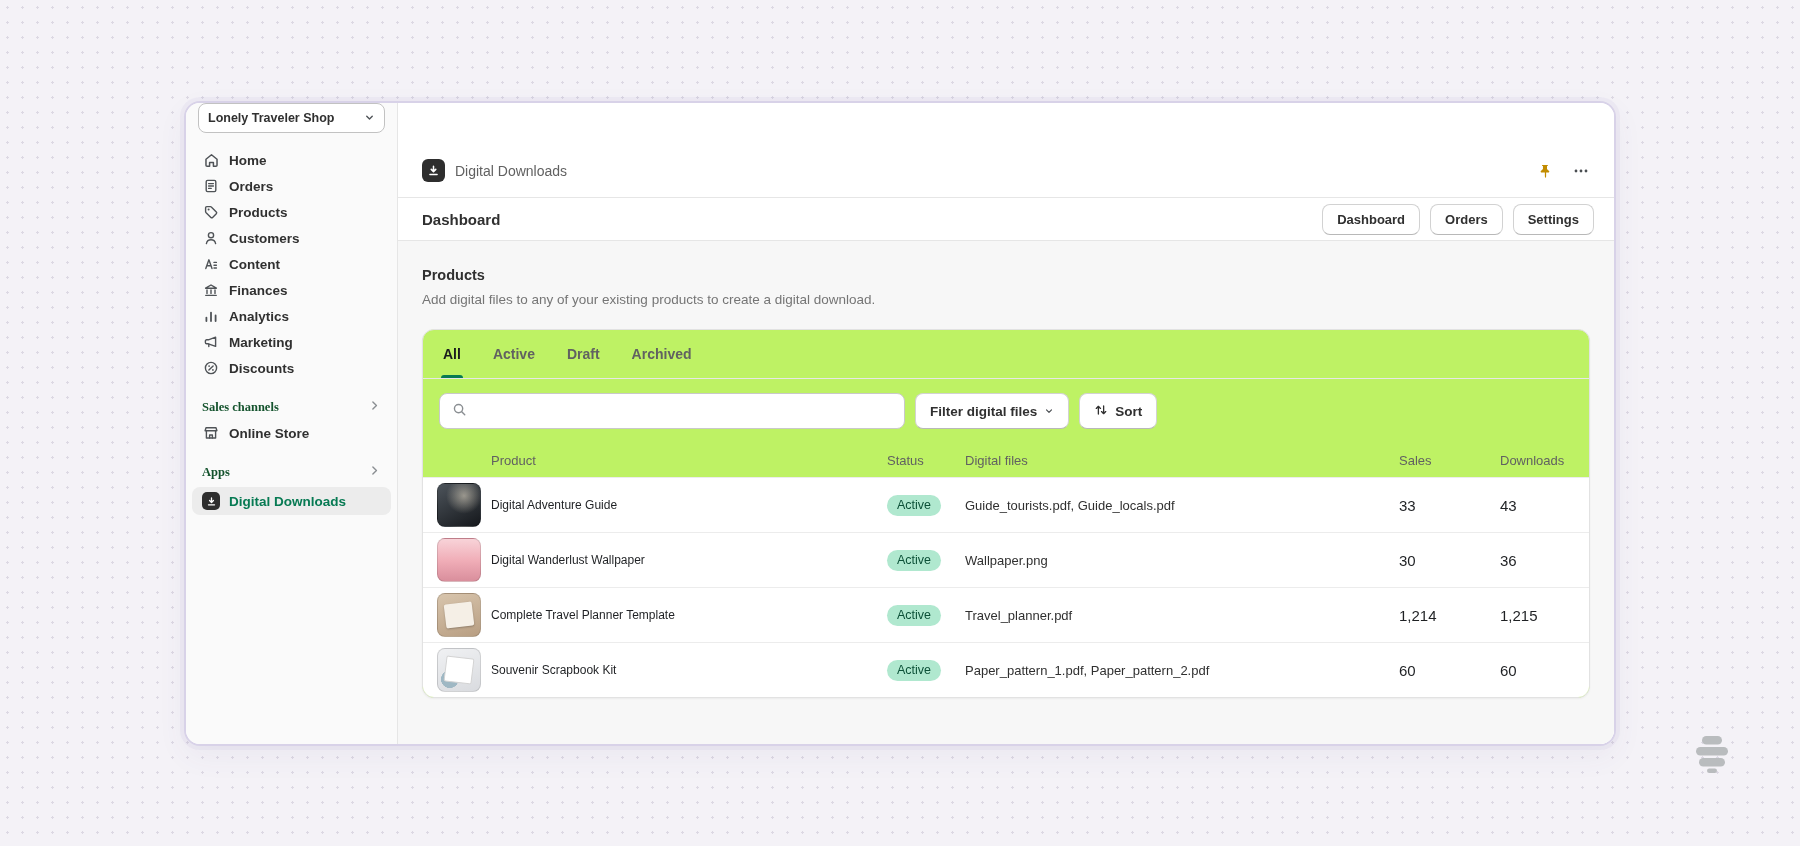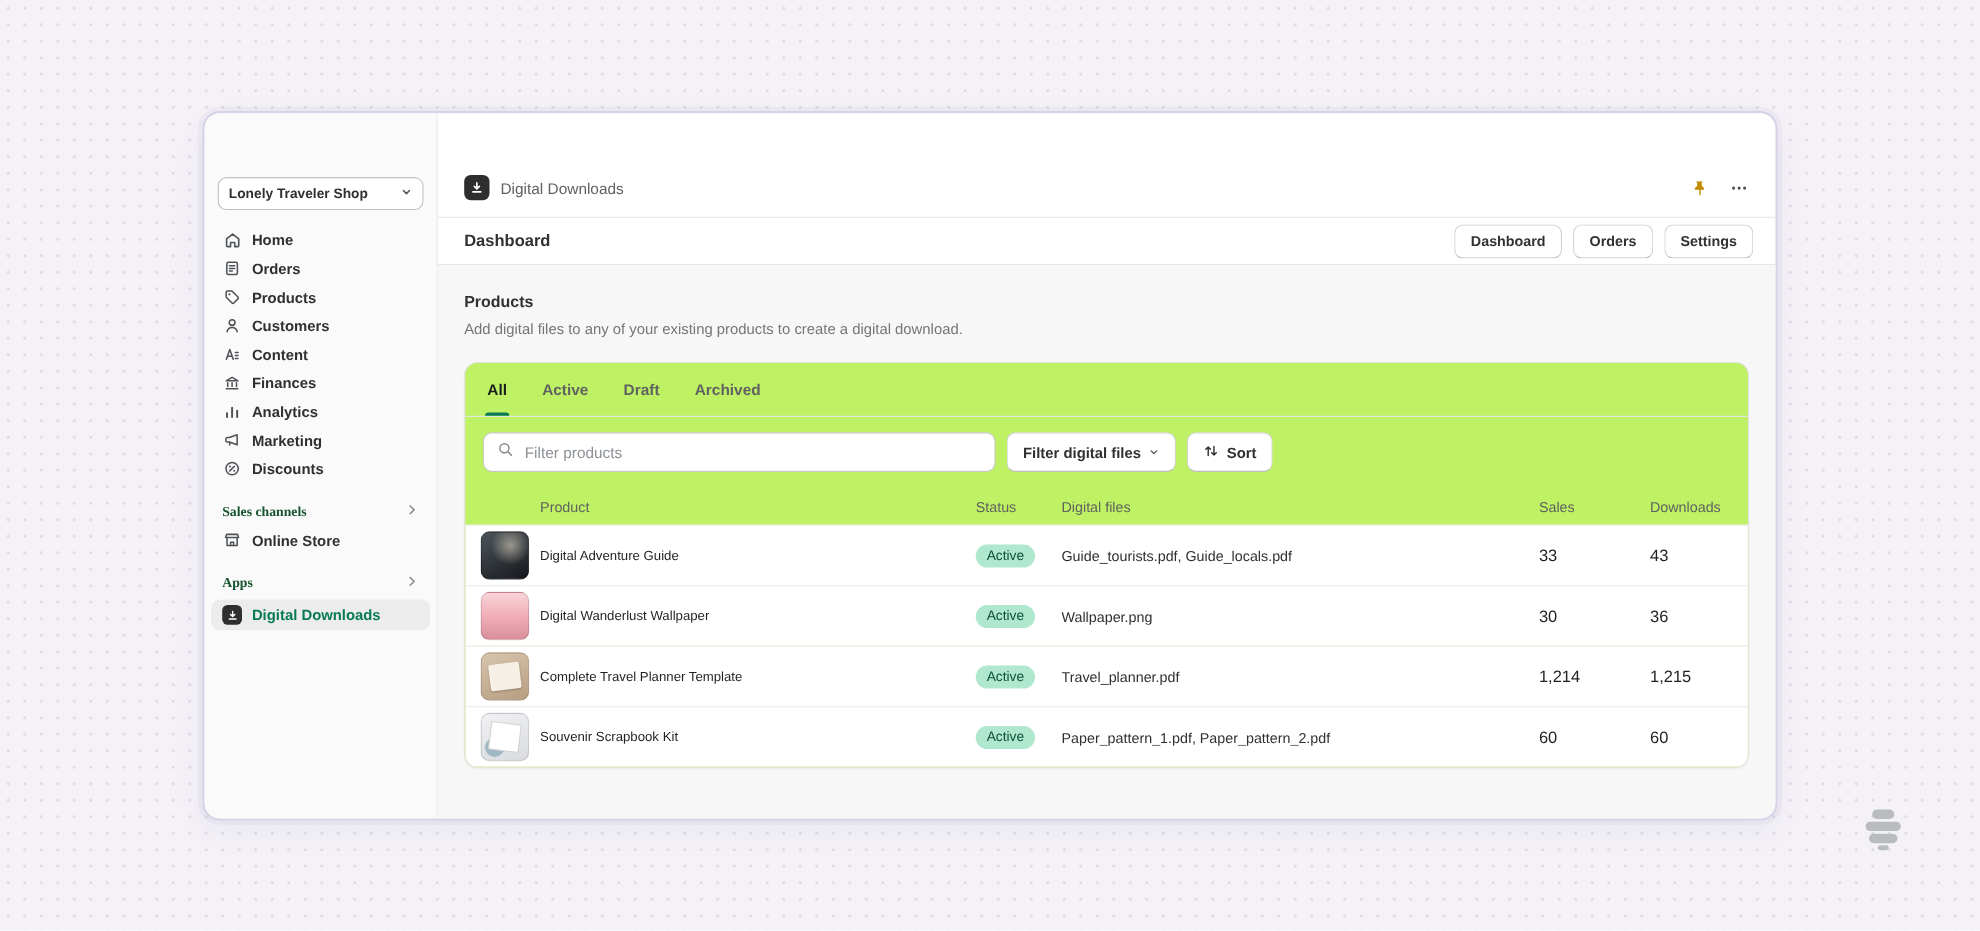--- a/index.html
+++ b/index.html
@@ -10,21 +10,21 @@
     background-image:radial-gradient(circle,#dcd8e3 1.2px, transparent 1.3px);
     background-size:15px 15px;
   }
   .window{
     position:absolute;left:184px;top:101px;width:1432px;height:645px;
     background:#fff;border:2px solid #d8d2e8;border-radius:16px;
     box-shadow:0 0 0 4px rgba(120,100,180,.05), 0 10px 30px rgba(90,70,140,.06);
     display:flex;overflow:hidden;box-sizing:border-box;
   }
   
-  .sidebar{width:212px;flex:none;background:#fafafa;border-right:1px solid #e6e6e6;padding-top:58px;box-sizing:border-box;}
+  .sidebar{width:212px;flex:none;background:#fafafa;border-right:1px solid #e6e6e6;box-sizing:border-box;}
   .store-selector{
     margin:0 12px 14px;height:28px;border:1px solid #c2c2c2;border-radius:8px;background:#fff;
     display:flex;align-items:center;justify-content:space-between;padding:0 9px;cursor:pointer;
   }
   .store-selector .label{font-size:12.5px;font-weight:700;color:#303030;white-space:nowrap;}
   .nav-item{
     display:flex;align-items:center;gap:9px;height:26px;margin:0 6px;padding:0 10px;
     font-size:13.5px;font-weight:600;color:#303030;border-radius:8px;cursor:pointer;white-space:nowrap;
   }
   .nav-item .ic{width:18px;display:flex;justify-content:center;align-items:center;flex:none;}
@@ -281,21 +281,20 @@
           <button class="tab">Draft</button>
           <button class="tab">Archived</button>
         </div>
 
         <div class="filterbar">
           <div class="search-wrap">
             <span><svg width="15" height="15" viewBox="0 0 16 16" fill="none" stroke="#8a8e92" stroke-width="1.5" stroke-linecap="round">
                   <circle cx="7" cy="7" r="4.4"></circle>
                   <path d="m10.4 10.4 3.2 3.2"></path>
                 </svg></span>
-            <input type="text" placeholder="Filter products" style="">
           </div>
           <button class="btn tall">
             <span>Filter digital files</span>
             <span><svg width="10" height="10" viewBox="0 0 16 16" fill="none" stroke="#4f5357" stroke-width="2" stroke-linecap="round" stroke-linejoin="round">
                   <path d="m4 6.2 4 4 4-4"></path>
                 </svg></span>
           </button>
           <button class="btn tall">
             <span><svg width="14" height="14" viewBox="0 0 16 16" fill="none" stroke="#303030" stroke-width="1.5" stroke-linecap="round" stroke-linejoin="round">
                   <path d="M5 12.6V3.8M5 3.8 2.6 6.2M5 3.8l2.4 2.4M11 3.4v8.8m0 0 2.4-2.4M11 12.2 8.6 9.8"></path>

